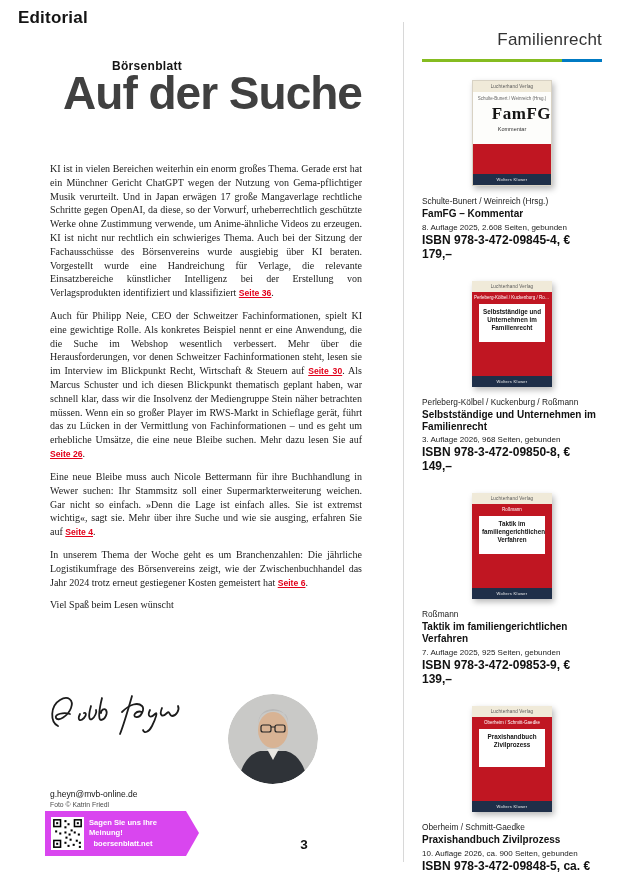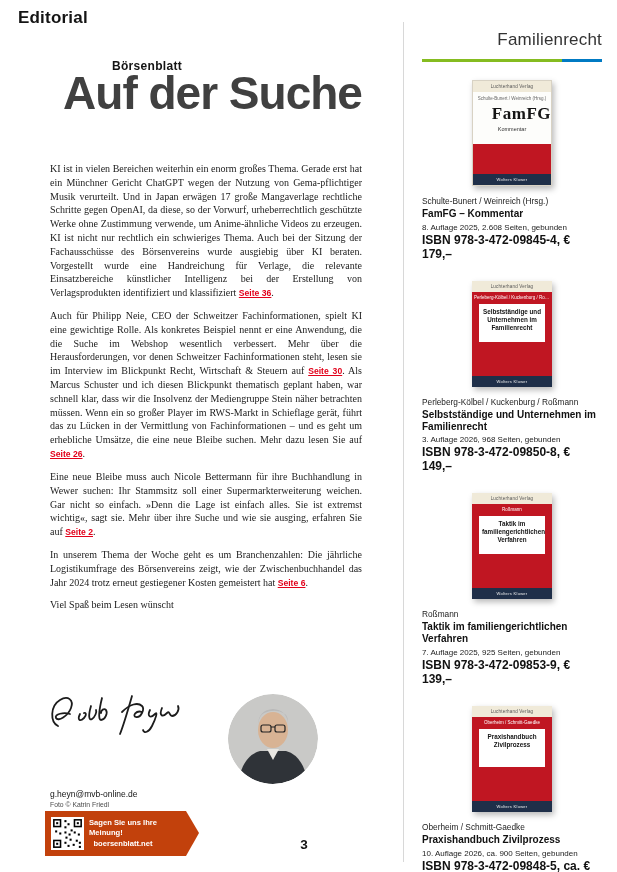--- a/index.html
+++ b/index.html
@@ -23,21 +23,21 @@
   .plink { color:#e2001a; font-weight:bold; text-decoration:underline;
     font-family:"Liberation Sans", sans-serif; font-size:8.6px; cursor:pointer; }
   .closing { margin-top:10px; text-align:left; }
   
   .signature { position:absolute; left:44px; top:688px; }
   .portrait { position:absolute; left:228px; top:694px; width:90px; height:90px; border-radius:50%; overflow:hidden; }
   .email { position:absolute; left:50px; top:789px; font-size:8.5px; color:#141414; }
   .credit { position:absolute; left:50px; top:801px; font-size:6.8px; color:#4a4a4a; }
   
   .banner { position:absolute; left:45px; top:811px; width:154px; height:45px;
-    background:#c2410c; color:#fff; display:flex; align-items:center;
+    background:#d946ef; color:#fff; display:flex; align-items:center;
     clip-path:polygon(0 0, 141px 0, 154px 22px, 141px 45px, 0 45px); cursor:pointer; }
   .banner .qr { width:33px; height:33px; margin:0 5px 0 6px; background:#fff; flex:0 0 auto; }
   .banner .txt { font-size:7.6px; font-weight:bold; line-height:1.3; }
   .banner .net { margin-top:2px;text-align:center; }
   .pagenum { position:absolute; left:284px; top:837px; width:40px; text-align:center; font-size:13.5px; font-weight:bold; color:#111; }
   .divider { position:absolute; left:403px; top:22px; width:1px; height:840px; background:#d8d8d8; }
   
   .sidebar { position:absolute; left:422px; top:30px; width:180px; }
   .sb-title { font-size:17px; font-weight:normal; color:#333; margin:0 0 9px; letter-spacing:.2px;text-align:right; }
   .sb-rule { height:3px; margin-bottom:18px;
@@ -75,21 +75,21 @@
   <div class="section-label">Editorial</div>
   <div class="brand">Börsenblatt</div>
 
   <h1 class="headline">
     <span>Auf der Suche</span><br>
   </h1>
 
   <div class="body">
     <p><span>KI ist in vielen Bereichen weiterhin ein enorm großes Thema. Gerade erst hat ein Münchner Gericht ChatGPT wegen der Nutzung von Gema-pflichtiger Musik verurteilt. Und in Japan erwägen 17 große Mangaverlage rechtliche Schritte gegen OpenAI, da diese, so der Vorwurf, urheberrechtlich geschützte Werke ohne Zustimmung verwende, um Anime-ähnliche Videos zu erzeugen. KI ist nicht nur rechtlich ein schwieriges Thema. Auch bei der Sitzung der Fachausschüsse des Börsenvereins wurde ausgiebig über KI beraten. Vorgestellt wurde eine Handreichung für Verlage, die relevante Einsatzbereiche künstlicher Intelligenz bei der Erstellung von Verlagsprodukten identifiziert und klassifiziert </span><a class="plink">Seite 36</a><span>.</span></p>
     <p><span>Auch für Philipp Neie, CEO der Schweitzer Fachinformationen, spielt KI eine gewichtige Rolle. Als konkretes Beispiel nennt er eine Anwendung, die die Suche im Webshop wesentlich verbessert. Mehr über die Herausforderungen, vor denen Schweitzer Fachinformationen steht, lesen sie im Interview im Blickpunkt Recht, Wirtschaft &amp; Steuern auf </span><a class="plink">Seite 30</a><span>. Als Marcus Schuster und ich diesen Blickpunkt thematisch geplant haben, war schnell klar, dass wir die Insolvenz der Mediengruppe Stein näher betrachten müssen. Wenn ein so großer Player im RWS-Markt in Schieflage gerät, führt das zu Lücken in der Vermittlung von Fachinformationen – und es geht um erhebliche Umsätze, die eine neue Bleibe suchen. Mehr dazu lesen Sie auf </span><a class="plink">Seite 26</a><span>.</span></p>
-    <p><span>Eine neue Bleibe muss auch Nicole Bettermann für ihre Buchhandlung in Wewer suchen: Ihr Stammsitz soll einer Supermarkterweiterung weichen. Gar nicht so einfach. »Denn die Lage ist einfach alles. Sie ist extremst wichtig«, sagt sie. Mehr über ihre Suche und wie sie ausging, erfahren Sie auf </span><a class="plink">Seite 2</a><span>.</span></p>
+    <p><span>Eine neue Bleibe muss auch Nicole Bettermann für ihre Buchhandlung in Wewer suchen: Ihr Stammsitz soll einer Supermarkterweiterung weichen. Gar nicht so einfach. »Denn die Lage ist einfach alles. Sie ist extremst wichtig«, sagt sie. Mehr über ihre Suche und wie sie ausging, erfahren Sie auf </span><a class="plink">Seite 4</a><span>.</span></p>
     <p><span>In unserem Thema der Woche geht es um Branchenzahlen: Die jährliche Logistikumfrage des Börsenvereins zeigt, wie der Zwischenbuchhandel das Jahr 2024 trotz erneut gestiegener Kosten gemeistert hat </span><a class="plink">Seite 6</a><span>.</span></p>
     <p class="closing">Viel Spaß beim Lesen wünscht</p>
   </div>
 
   <div class="signature">
     <svg width="150" height="60" viewBox="0 0 150 60">
       <g fill="none" stroke="#1c1c1c" stroke-width="1.8" stroke-linecap="round">
         <path d="M14 38 C6 34 6 18 16 12 C24 7 30 12 27 20 C24 28 14 34 12 30 C10 26 20 24 26 26"></path>
         <path d="M36 26 C33 32 36 34 40 30 C43 27 42 24 40 25"></path>
         <path d="M47 18 C44 28 45 33 48 31 C51 29 53 24 52 22"></path>

